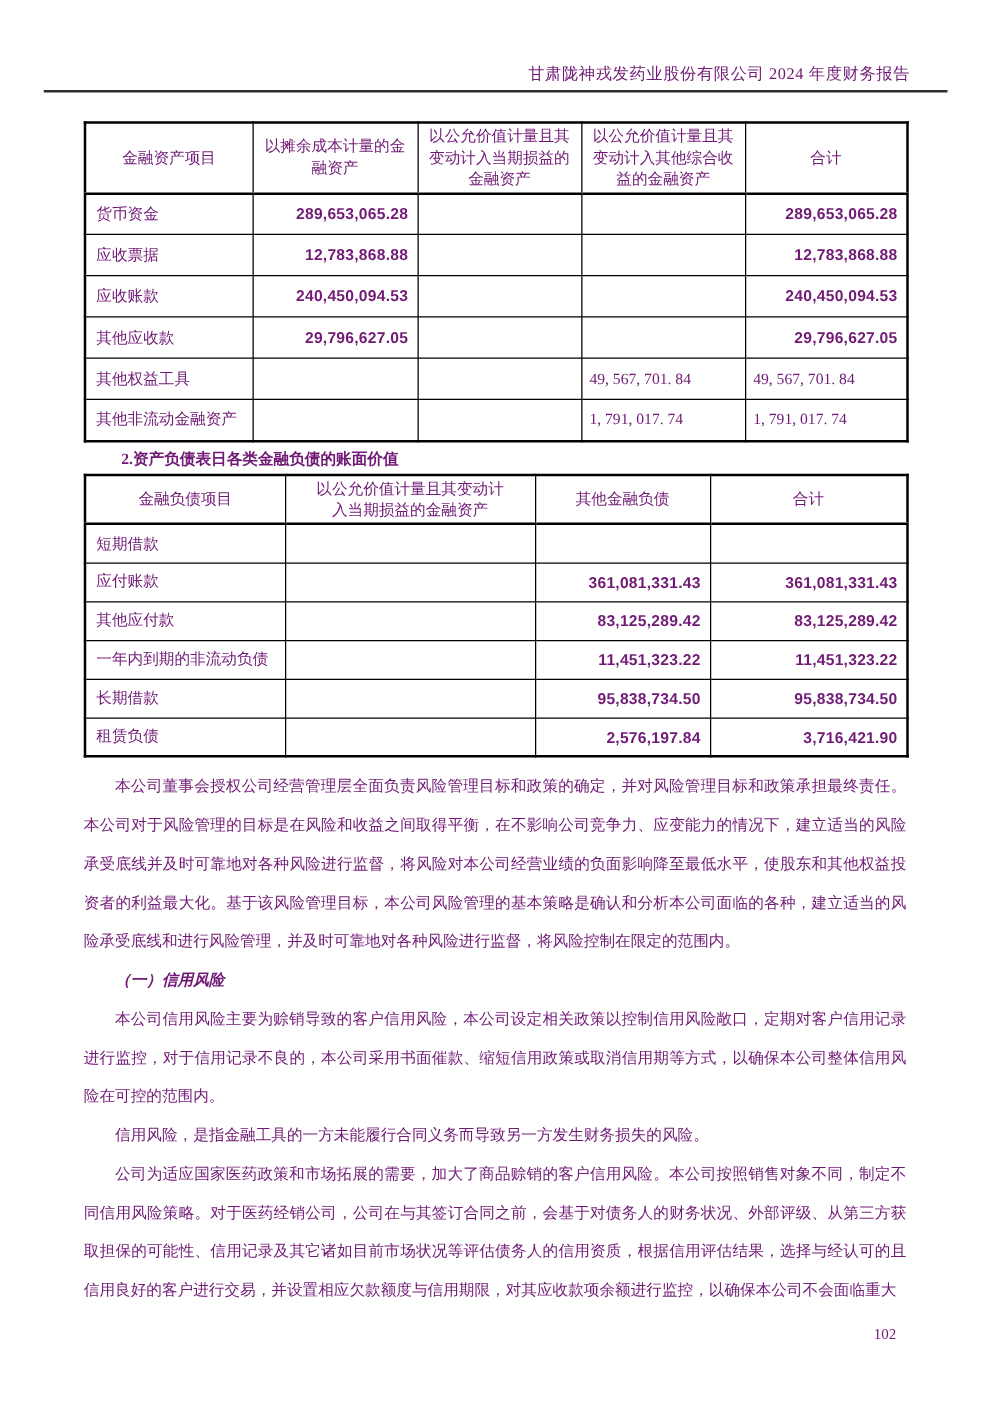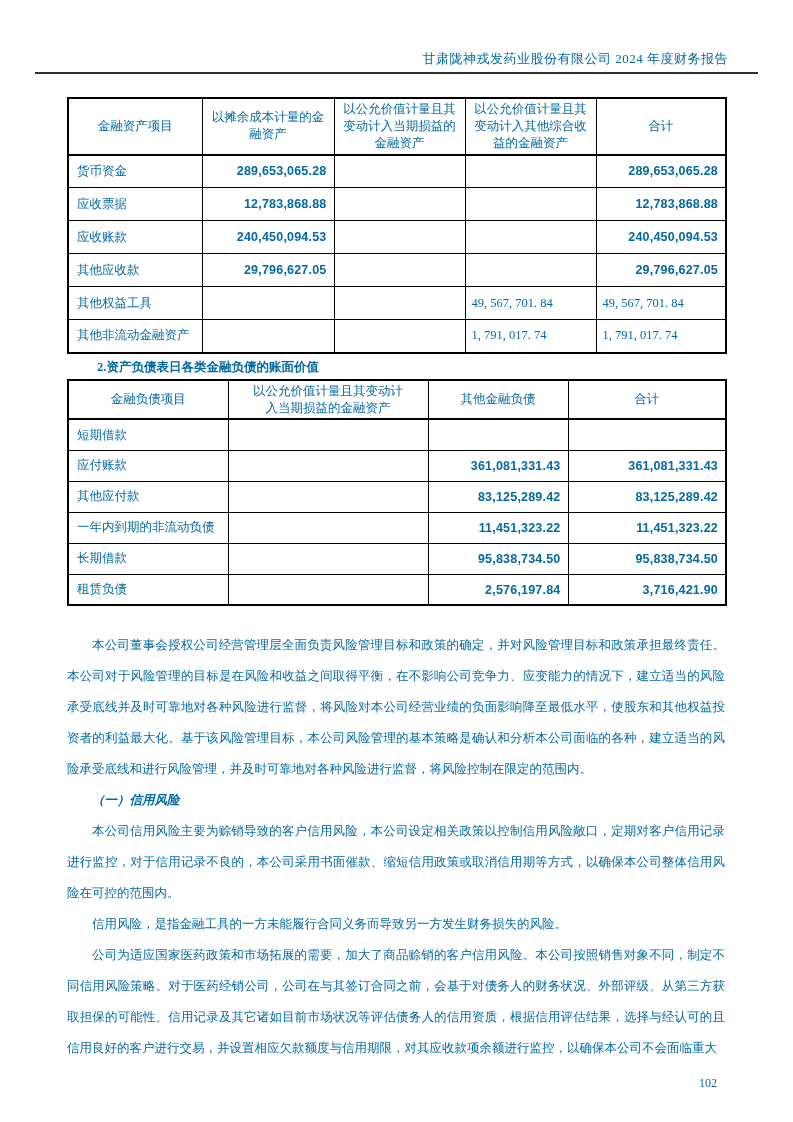--- a/index.html
+++ b/index.html
@@ -1,20 +1,20 @@
 <!DOCTYPE html>
 <html><head>
 <meta charset="utf-8">
 <style>
   html,body { margin:0; padding:0; background:#ffffff; }
   .page {
     position:relative;
     width:793px; height:1122px;
     background:#ffffff;
-    color:#0369a1;
+    color:#701a75;
     font-family:"Liberation Serif","DejaVu Serif",serif;
     overflow:hidden;
   }
   .doc-header {
     margin:0 35px;
     padding-top:50px;
     border-bottom:2px solid #2f2f2f;
   }
   .doc-header-text {
     text-align:right;
@@ -68,21 +68,21 @@
   .hdr-narrow { display:inline-block; max-width:160px; }
 
   .section-title {
     font-size:12.5px;
     font-weight:bold;
     padding-left:30px;
     margin:5px 0 4px 0;
     line-height:16px;
   }
   .textblock {
-    margin-top:24px;
+    margin-top:8px;
     font-size:12.5px;
     line-height:31px;
     text-align:justify;
     text-justify:inter-character;
   }
   .textblock p { margin:0; text-indent:2em; }
   .sub-heading {
     font-weight:bold;
     font-size:12.5px;
     line-height:31px;

